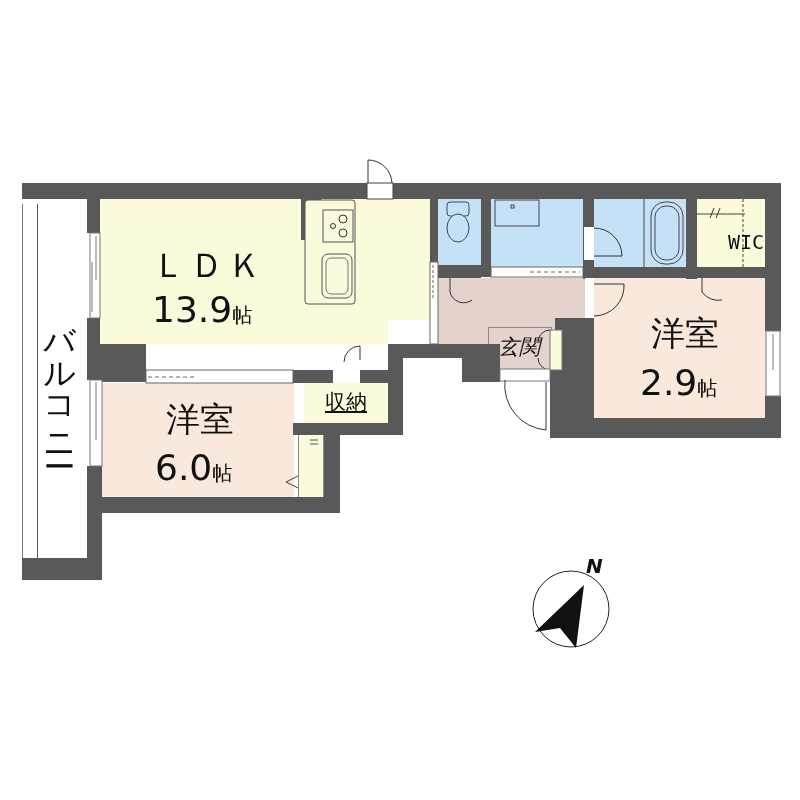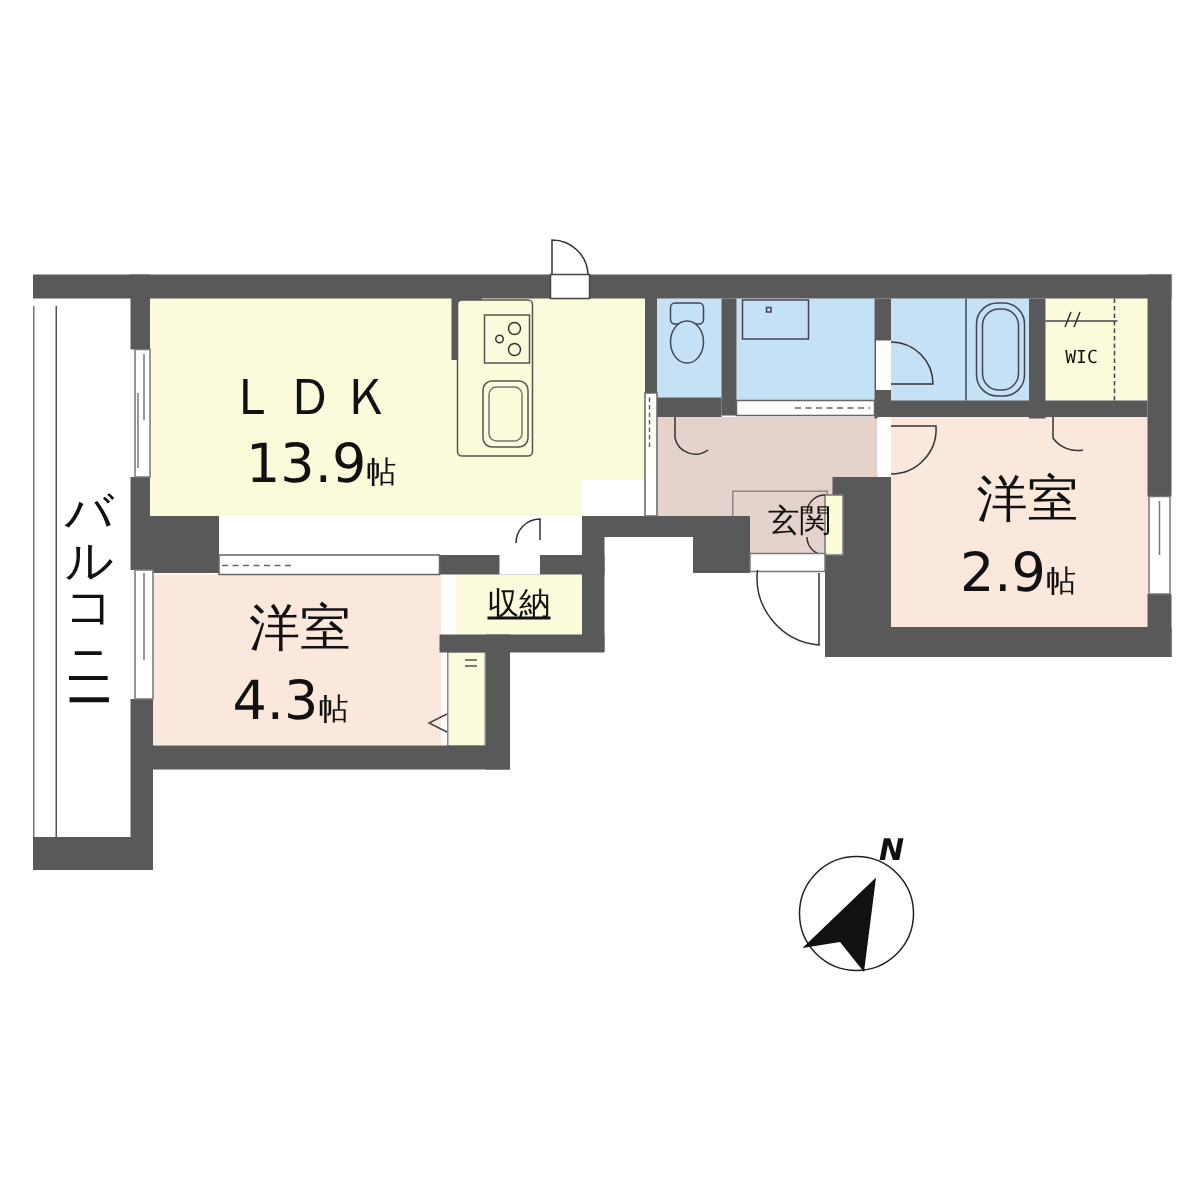--- a/index.html
+++ b/index.html
@@ -136,33 +136,33 @@
   <path d="M550 370 A12 12 0 0 1 538 358" fill="none" stroke="#333"></path>
 
   <rect x="500" y="369" width="50" height="12" fill="#fff" stroke="#777"></rect>
   <path d="M505 380 A45 45 0 0 0 546 430 V382" fill="none" stroke="#333"></path>
 
   <circle cx="571" cy="609" r="38" fill="none" stroke="#222" stroke-width="1"></circle>
   <path d="M584 585 L535 632 L560 628 L576 648 Z" fill="#111"></path>
 </svg>
 
 <div class="label big" style="left:152px;top:248px;width:120px;letter-spacing:4px;text-align:left;">ＬＤＫ</div>
-<div class="label" style="left:152px;top:292px;text-align:left;margin-left:12px;">
+<div class="label" style="left:152px;top:292px;text-align:left;">
   <span class="num">13.9</span><span class="tatami">帖</span>
 </div>
 
 <div class="label big" style="left:155px;top:402px;width:90px;">洋室</div>
 <div class="label" style="left:155px;top:450px;text-align:left;">
-  <span class="num">4.3</span><span class="tatami">帖</span>
+  <span class="num">6.0</span><span class="tatami">帖</span>
 </div>
 
 <div class="label big" style="left:640px;top:316px;width:90px;">洋室</div>
 <div class="label" style="left:640px;top:365px;text-align:left;">
   <span class="num">2.9</span><span class="tatami">帖</span>
 </div>
 
 <div class="label sm" style="left:313px;top:392px;width:66px;text-decoration:underline;">収納</div>
-<div class="label sm" style="left:503px;top:337px;width:60px;">玄関</div>
-<div class="label" style="left:699px;top:232px;width:44px;font-size:12px;font-family:'DejaVu Sans Mono', monospace;">WIC</div>
+<div class="label sm" style="left:489px;top:337px;width:60px;font-style:italic;">玄関</div>
+<div class="label" style="left:724px;top:232px;width:44px;font-size:20px;font-family:'DejaVu Sans Mono', monospace;">WIC</div>
 
 <div class="label" style="left:40px;top:305px;width:40px;font-size:32px;writing-mode:vertical-rl;line-height:40px;">バルコニー</div>
 
 <div class="label" style="left:586px;top:556px;font-size:20px;font-weight:bold;font-style:italic;">N</div>
 
 </body></html>

